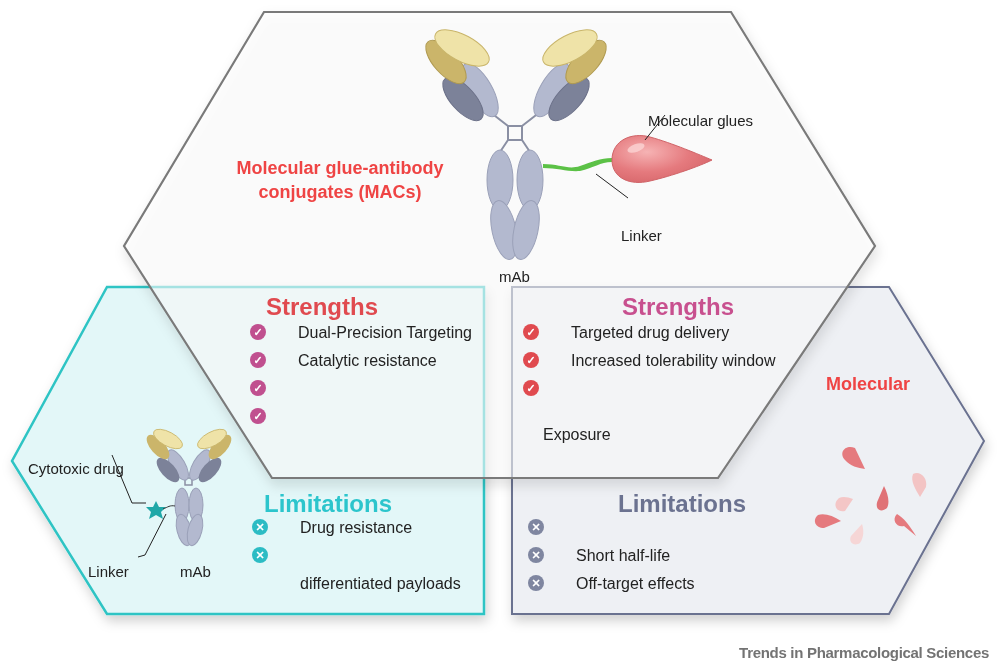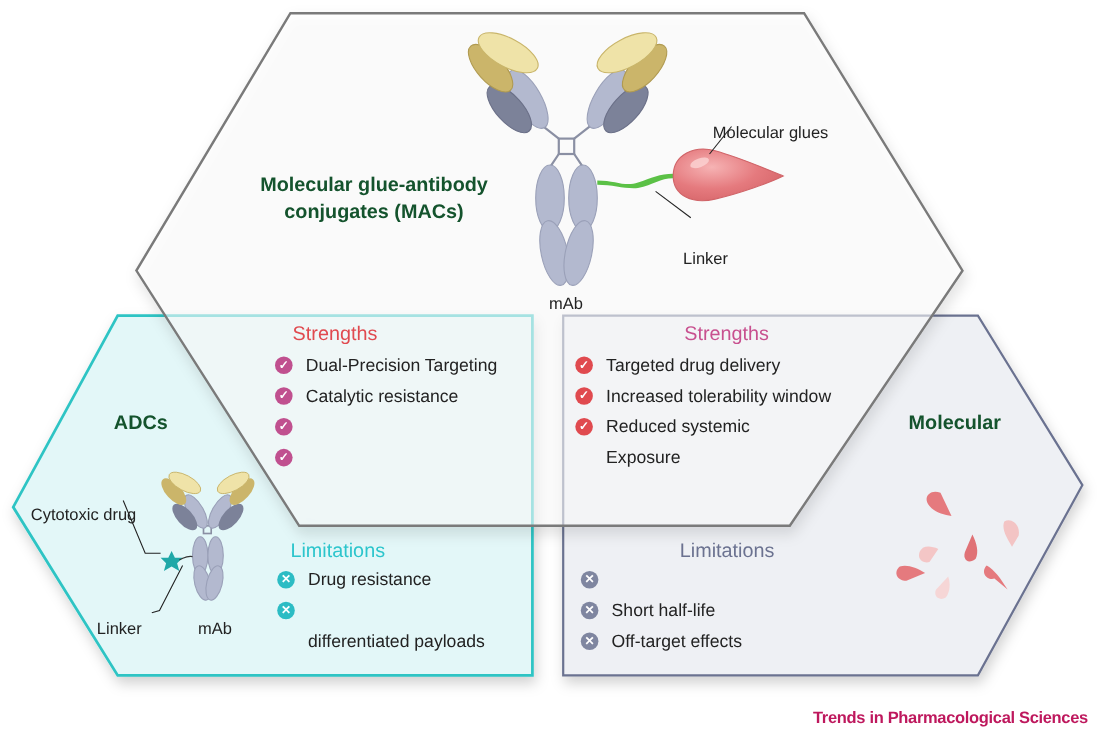--- a/index.html
+++ b/index.html
@@ -1,27 +1,27 @@
 <!DOCTYPE html>
 <html><head>
 <meta charset="utf-8">
 <style>
   html, body { margin:0; padding:0; background:#ffffff; }
   body { width:1003px; height:672px; position:relative; overflow:hidden;
          font-family:"Liberation Sans", sans-serif; color:#1a1a1a; }
   svg.stage { position:absolute; left:0; top:0; }
   .txt { position:absolute; white-space:nowrap; }
-  .title { font-weight:bold; font-size:18px; text-align:center; line-height:24px; color:#14532d; }
+  .title { font-weight:bold; font-size:18px; text-align:center; line-height:24px; color:#ef4444; }
   .label { font-size:15px; color:#222;margin-top:16px; }
-  .head { font-weight:normal; font-size:18px; text-align:center; }
+  .head { font-weight:bold; font-size:24px; text-align:center; }
   .item { position:absolute; font-size:16px; color:#222; white-space:nowrap; display:flex; align-items:flex-start; }
   .item .ic { width:16px; height:16px; border-radius:50%; display:inline-flex; align-items:center; justify-content:center;
               color:#fff; font-size:11px; font-weight:bold; margin-right:12px; margin-top:2px; flex:0 0 16px; line-height:16px; }
-  .item .tx { line-height:22px; }
-  .footer { position:absolute; right:14px; top:644px; font-weight:bold; font-size:15px; letter-spacing:-0.3px; color:#be185d; }
+  .item .tx { line-height:22px;margin-left:20px; }
+  .footer { position:absolute; right:14px; top:644px; font-weight:bold; font-size:15px; letter-spacing:-0.3px; color:#737373; }
 </style>
 </head>
 <body>
 
 <svg class="stage" width="1003" height="672" viewBox="0 0 1003 672">
   <defs>
     <filter id="shadow" x="-10%" y="-10%" width="120%" height="130%">
       <feDropShadow dx="2" dy="6" stdDeviation="6" flood-color="#000" flood-opacity="0.18"></feDropShadow>
     </filter>
     <radialGradient id="glueGrad" cx="35%" cy="35%" r="70%">
@@ -100,21 +100,20 @@
 
 <div class="txt title" style="left:210px; top:156px; width:260px;">
   <div>Molecular glue-antibody</div>
   <div>conjugates (MACs)</div>
 </div>
 <div class="txt label" style="left:648px; top:96px;">Molecular glues</div>
 <div class="txt label" style="left:621px; top:211px;">Linker</div>
 <div class="txt label" style="left:499px; top:252px;">mAb</div>
 
 <div class="txt title" style="left:68px; top:372px; width:120px;">
-  <div>ADCs</div>
 </div>
 <div class="txt label" style="left:28px; top:444px;">Cytotoxic drug</div>
 <div class="txt label" style="left:88px; top:547px;">Linker</div>
 <div class="txt label" style="left:180px; top:547px;">mAb</div>
 
 <div class="txt head" style="left:266px; top:293px; color:#e04a4f;">Strengths</div>
 <div>
   <div class="item" style="left:250px; top:322px;">
     <span class="ic" style="background:#c0508f;">✓</span>
     <span class="tx">Dual-Precision Targeting</span>
@@ -155,23 +154,22 @@
   <div class="item" style="left:523px; top:322px;">
     <span class="ic" style="background:#e04a4f;">✓</span>
     <span class="tx">Targeted drug delivery</span>
   </div>
   <div class="item" style="left:523px; top:350px;">
     <span class="ic" style="background:#e04a4f;">✓</span>
     <span class="tx">Increased tolerability window</span>
   </div>
   <div class="item" style="left:523px; top:378px;">
     <span class="ic" style="background:#e04a4f;">✓</span>
-    <span class="tx">Reduced systemic</span>
   </div>
-  <div class="item" style="left:523px; top:406px;">
+  <div class="item" style="left:523px; top:406px;flex-direction:column;">
     <span class="ic" style="background:transparent;"></span>
     <span class="tx">Exposure</span>
   </div>
 </div>
 
 <div class="txt head" style="left:618px; top:490px; color:#6b7290;">Limitations</div>
 <div>
   <div class="item" style="left:528px; top:517px;">
     <span class="ic" style="background:#7f86a0;">✕</span>
   </div>

